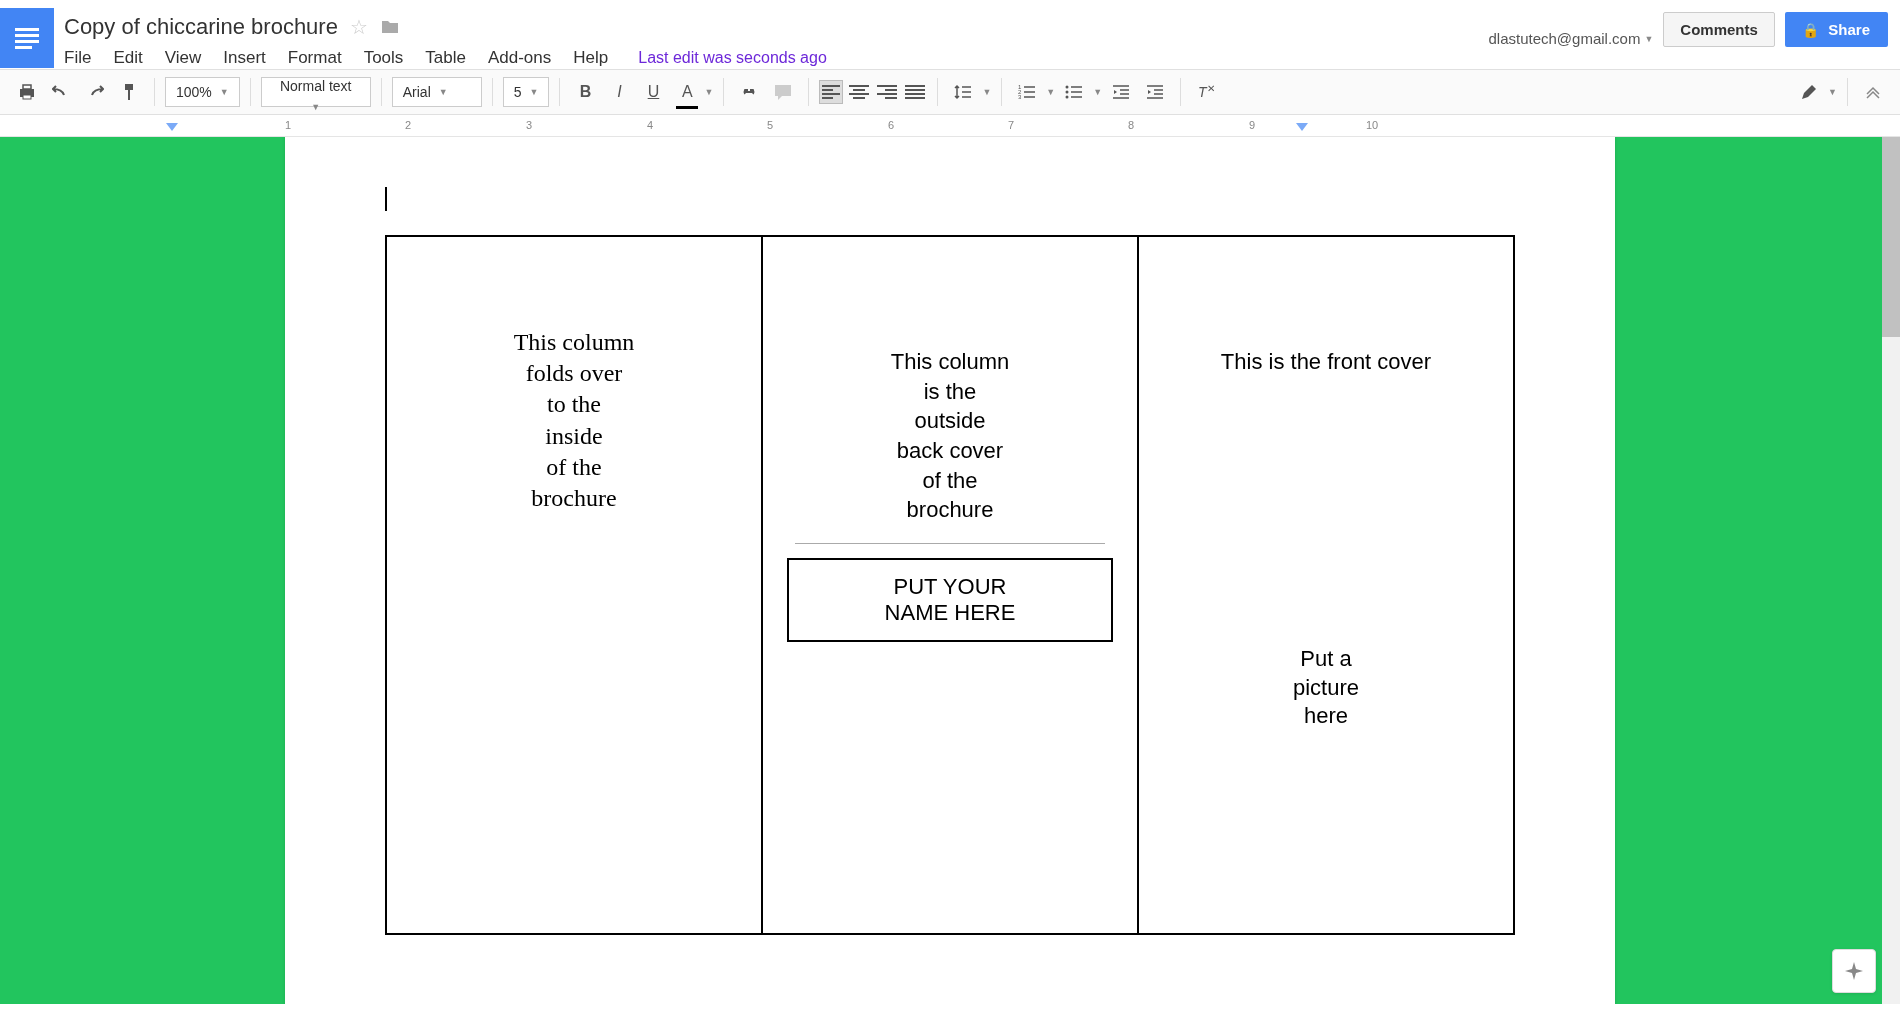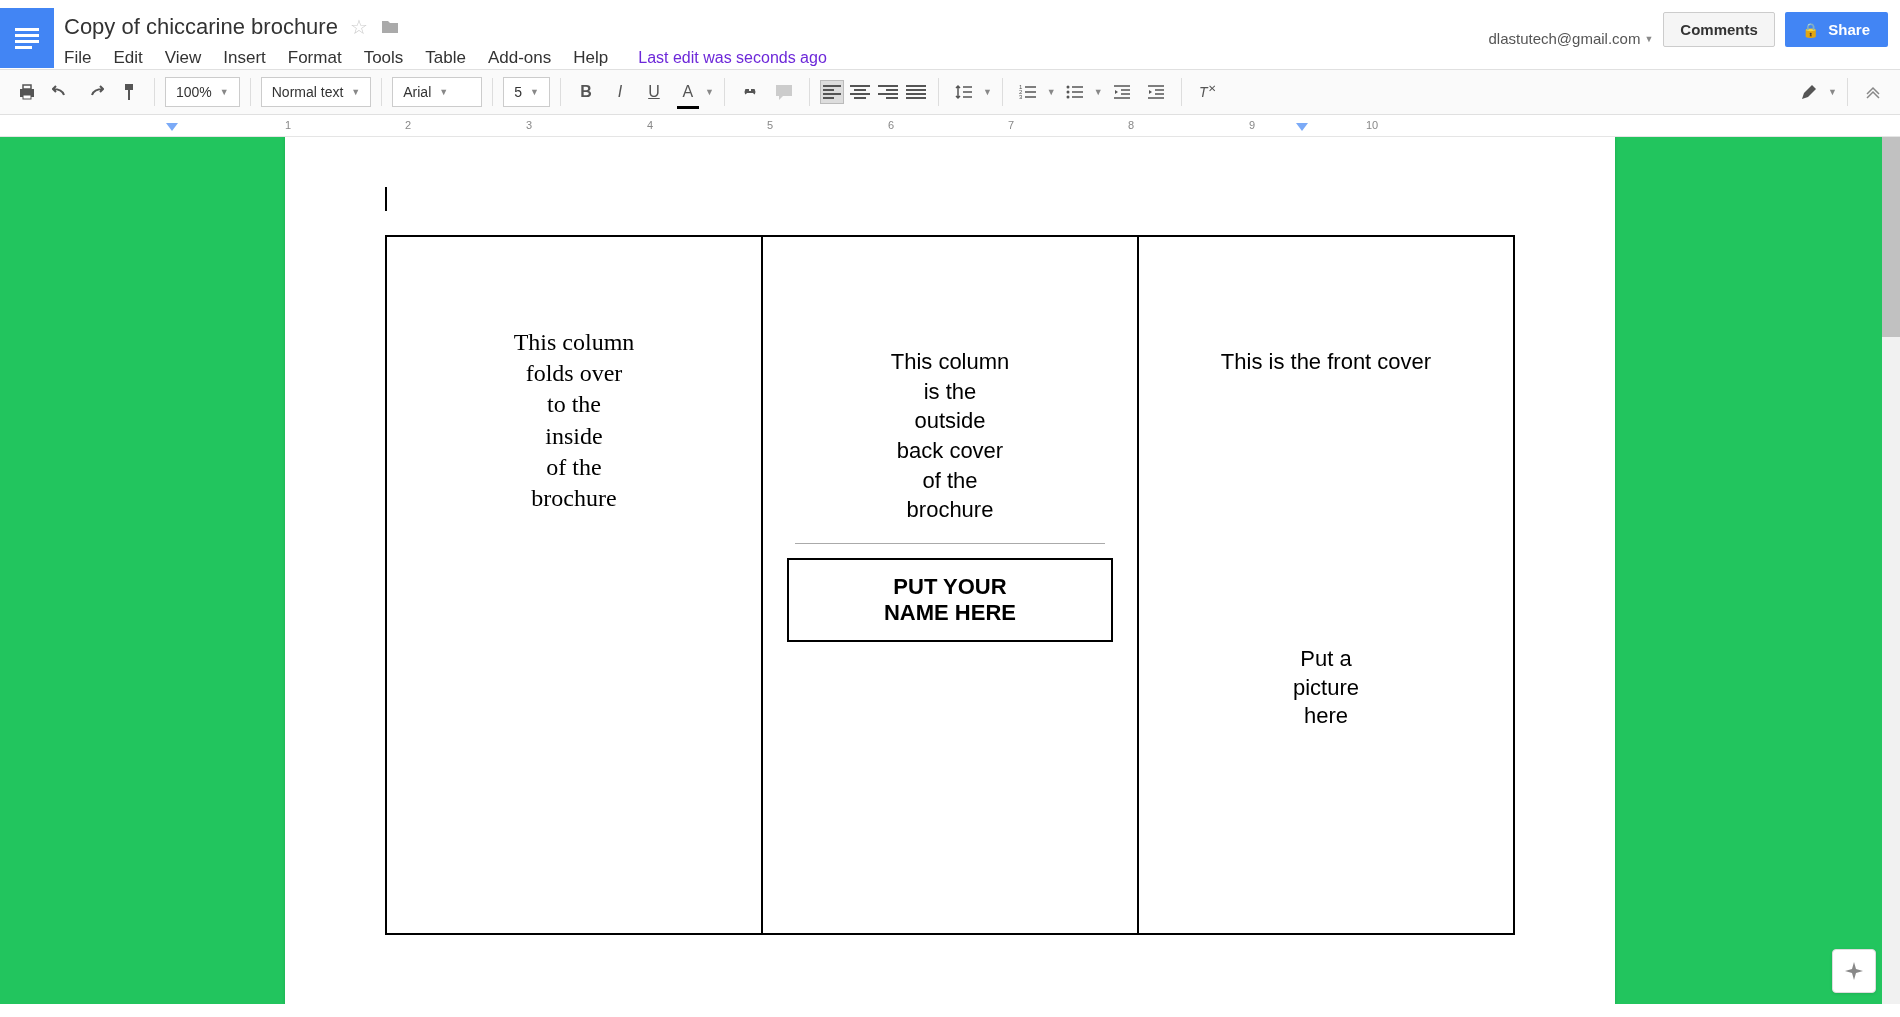--- a/index.html
+++ b/index.html
@@ -25,21 +25,21 @@
 .user-email { color: #555; font-size: 15px; display: flex; align-items: center; gap: 4px; cursor: pointer; }
 .header-buttons { display: flex; gap: 10px; }
 .comments-btn { background: #f5f5f5; border: 1px solid #ccc; padding: 8px 16px; font-size: 15px; color: #333; cursor: pointer; border-radius: 2px; font-weight: bold; }
 .share-btn { background: #4285f4; color: #fff; border: none; padding: 8px 18px; font-size: 15px; cursor: pointer; border-radius: 2px; display: flex; align-items: center; gap: 8px; font-weight: bold; }
 .lock-icon { font-size: 14px; }
 
 .toolbar { display: flex; align-items: center; background: #fafafa; border-top: 1px solid #e0e0e0; border-bottom: 1px solid #e0e0e0; height: 46px; padding: 0 12px; gap: 4px; }
 .tb-sep { width: 1px; height: 28px; background: #ddd; margin: 0 6px; }
 .tb-btn { width: 30px; height: 30px; display: flex; align-items: center; justify-content: center; cursor: pointer; color: #555; font-size: 16px; border-radius: 2px; }
 .tb-select { display: flex; align-items: center; height: 30px; padding: 0 10px; background: #fff; border: 1px solid #ccc; font-size: 14px; color: #333; cursor: pointer; gap: 8px; }
-.tb-select.wider { min-width: 110px; }
+.tb-select.wider { min-width: 110px; flex-direction: column; }
 .tb-select.font { min-width: 90px; }
 .dropdown-arrow { font-size: 9px; color: #888; }
 .align-btn { width: 24px; height: 24px; display: flex; flex-direction: column; justify-content: center; gap: 2px; cursor: pointer; padding: 2px; }
 .align-btn.active { background: #ddd; border: 1px solid #bbb; }
 .align-line { height: 2px; background: #555; }
 .text-color { position: relative; }
 .text-color-bar { position: absolute; bottom: -2px; left: 4px; right: 4px; height: 3px; background: #000; }
 
 .ruler { height: 22px; background: #fff; border-bottom: 1px solid #e5e5e5; position: relative; font-size: 11px; color: #888; display: flex; align-items: center; padding-left: 80px; }
 .ruler-content { position: relative; flex: 1; height: 100%; }
@@ -48,21 +48,21 @@
 .ruler-marker.down { border-left: 6px solid transparent; border-right: 6px solid transparent; border-top: 8px solid #7baaf7; }
 
 .canvas { background: #22c55e; height: calc(100vh - 150px); overflow: auto; position: relative; }
 .page { background: #fff; width: 1330px; margin: 0 auto; min-height: 900px; box-shadow: 0 0 3px rgba(0,0,0,0.15); padding: 50px 40px; }
 .brochure { display: flex; border: 2px solid #000; width: 1130px; margin: 0 auto; margin-top: 20px; min-height: 700px; }
 .col { flex: 1; border-right: 2px solid #000; padding: 30px 20px; text-align: center; }
 .col:last-child { border-right: none; }
 .col1-text { font-family: 'Times New Roman', serif; font-size: 24px; line-height: 1.3; margin-top: 60px; }
 .col2-text { font-size: 22px; line-height: 1.35; margin-top: 80px; }
 .col2-hr { border: none; border-top: 1px solid #aaa; margin: 18px 12px 14px; }
-.name-box { border: 2px solid #000; padding: 14px; font-weight: bold; font-size: 22px; margin: 0 4px; }
+.name-box { border: 2px solid #000; padding: 14px; font-weight: normal; font-size: 22px; margin: 0 4px; }
 .col3-text1 { font-size: 22px; margin-top: 82px; }
 .col3-text2 { font-size: 22px; margin-top: 270px; line-height: 1.3; }
 .cursor-blink { display: inline-block; width: 2px; height: 24px; background: #000; margin-left: 2px; }
 
 .scrollbar { position: absolute; right: 0; top: 0; bottom: 0; width: 18px; background: #f1f1f1; }
 .scroll-thumb { width: 100%; height: 200px; background: #c1c1c1; margin-top: 0; }
 
 .explore-btn { position: fixed; right: 24px; bottom: 24px; width: 44px; height: 44px; background: #fff; border: 1px solid #ddd; border-radius: 4px; display: flex; align-items: center; justify-content: center; cursor: pointer; box-shadow: 0 1px 3px rgba(0,0,0,0.1); color: #888; font-size: 20px; }
 .toolbar-right { margin-left: auto; display: flex; align-items: center; gap: 4px; }
 .chevron-up { font-size: 14px; }

